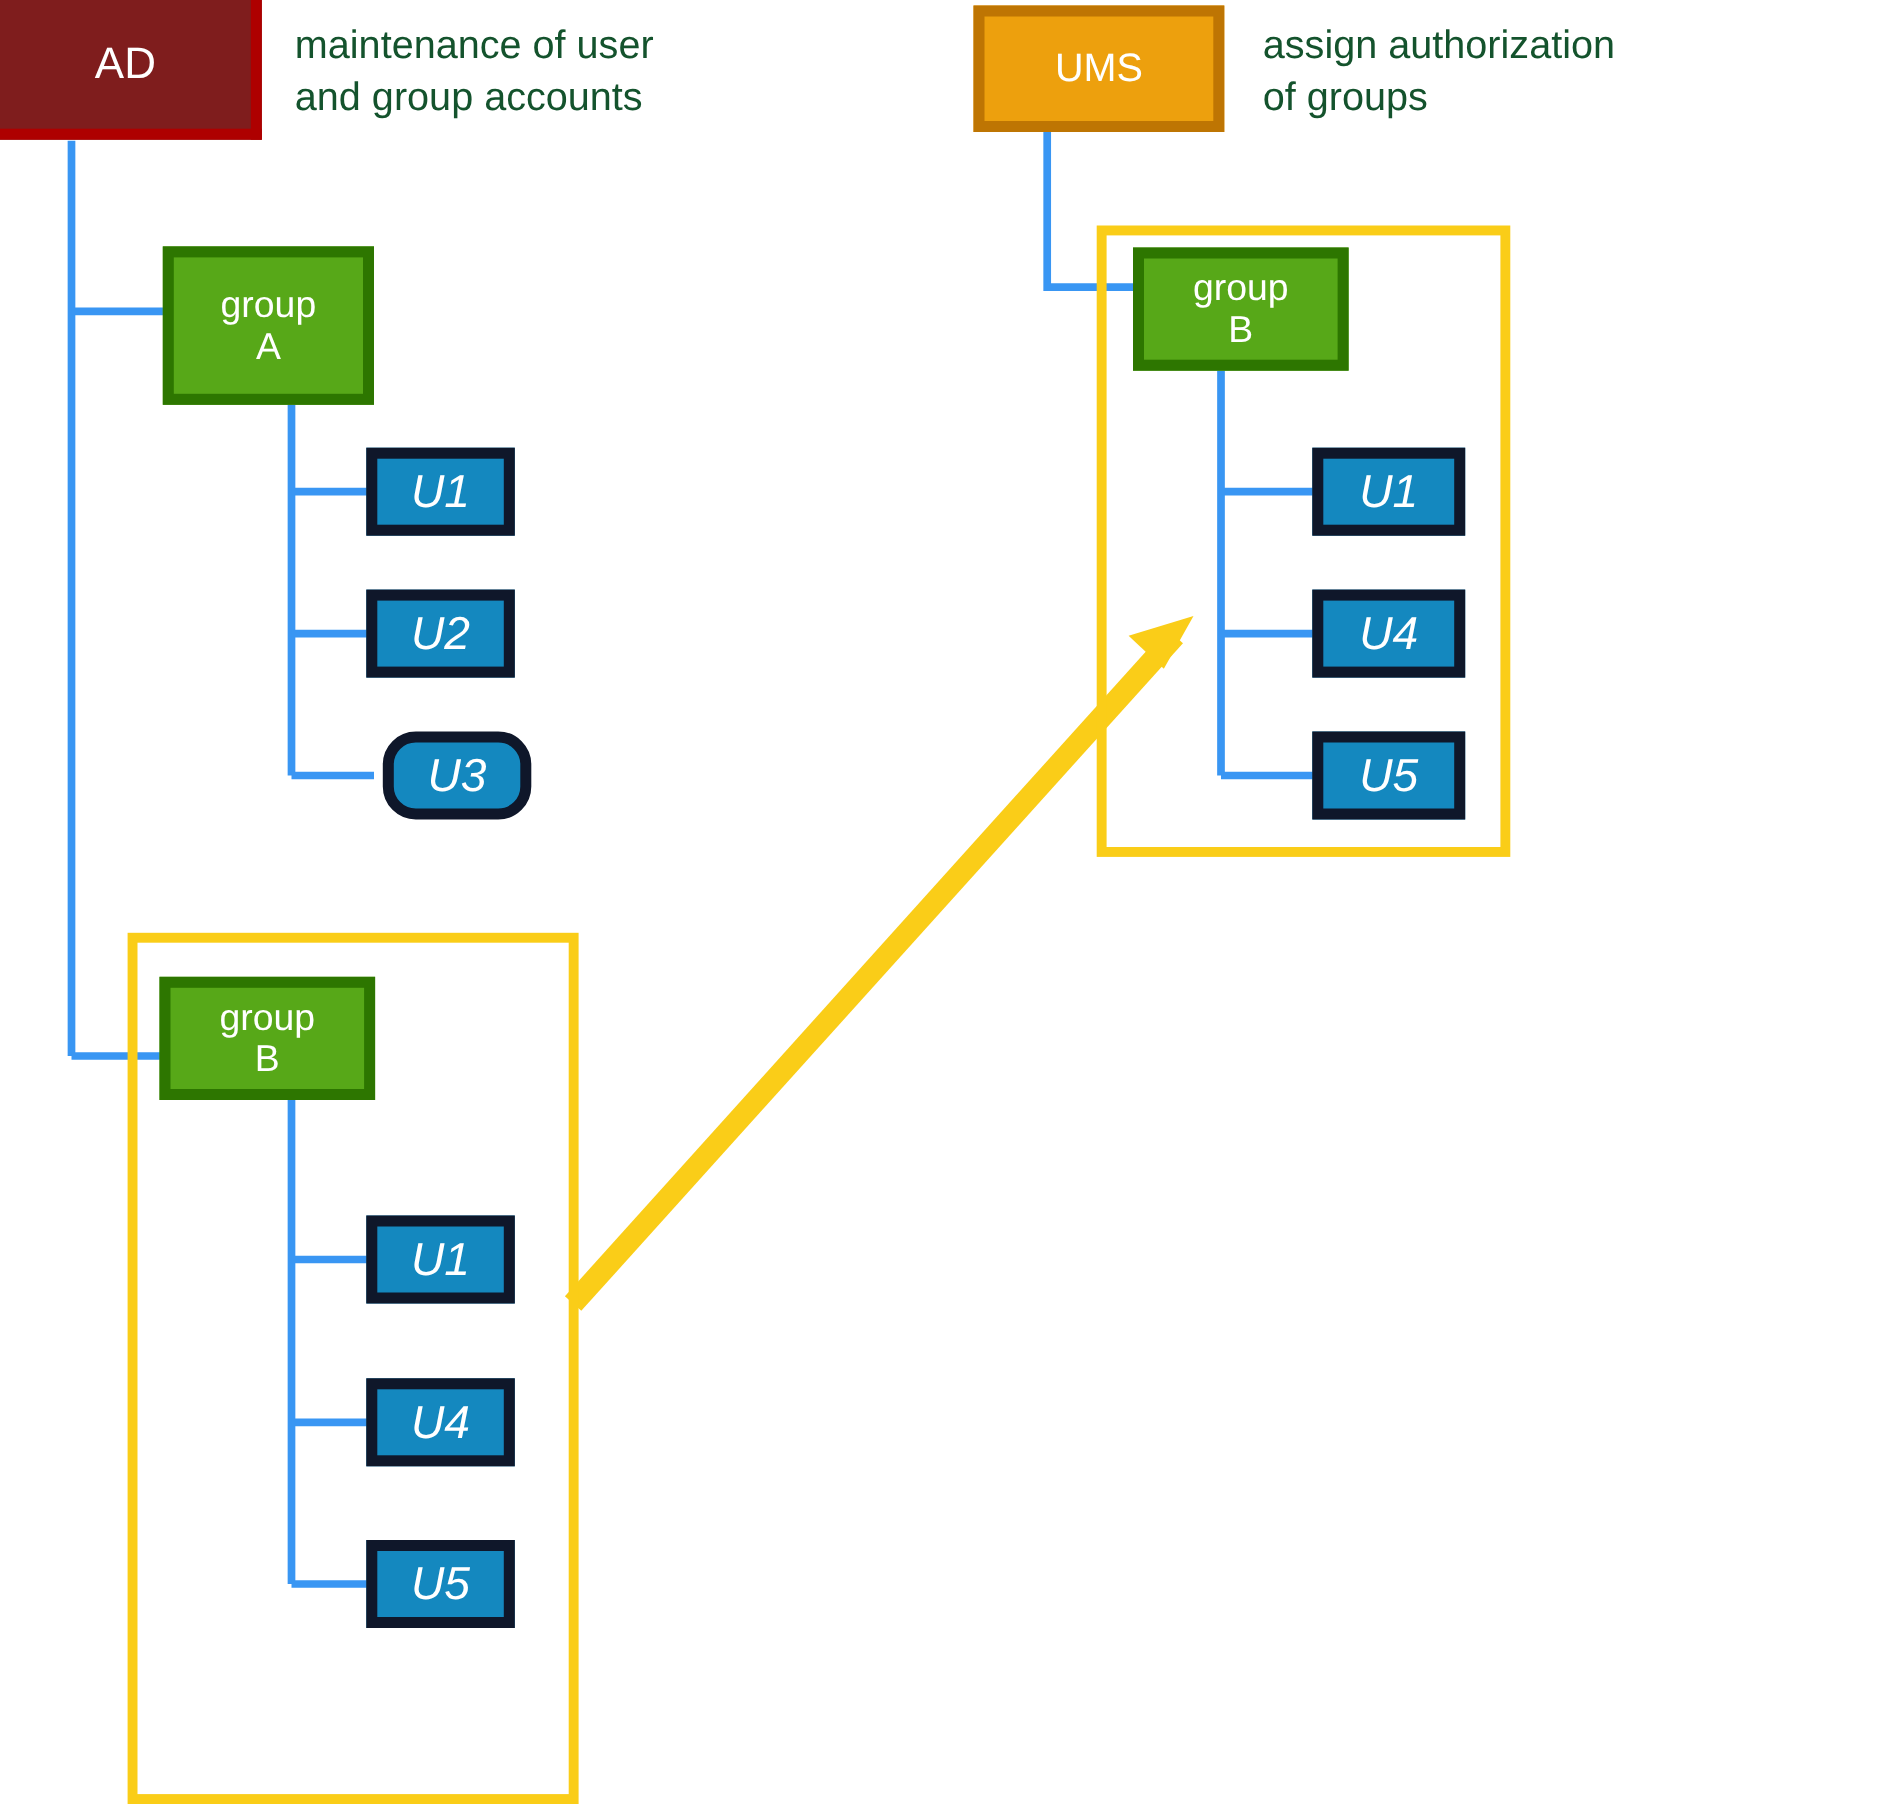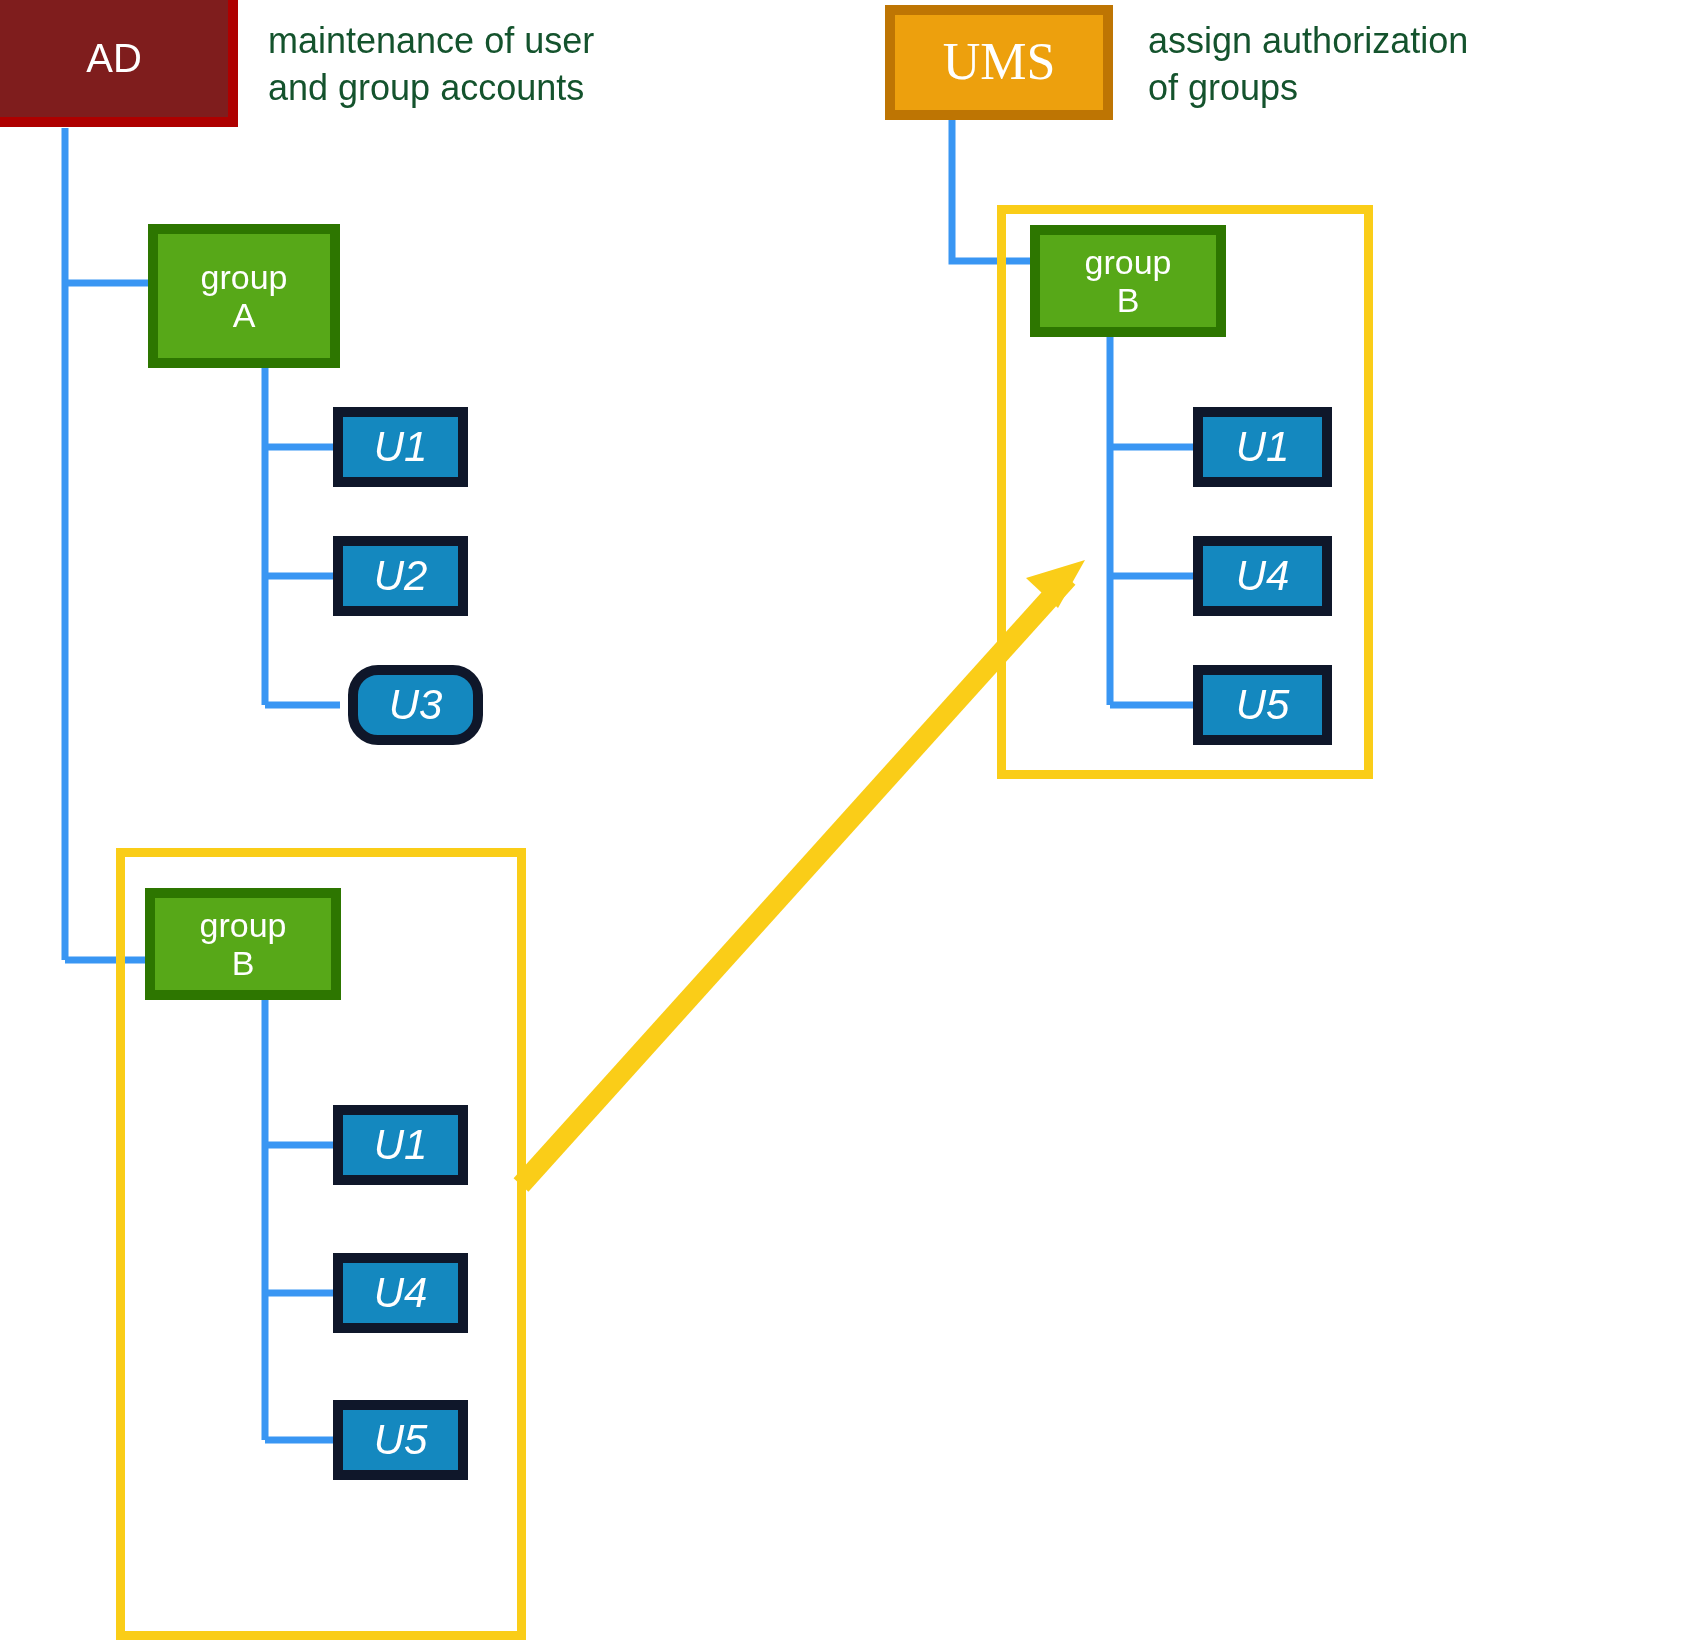--- a/index.html
+++ b/index.html
@@ -39,22 +39,21 @@
   .node-ad {
     background: #7f1d1d;
     border: 10px solid #AE0000;
     border-top: none;
     border-left: none;
     font-size: 40px;
   }
   .node-ums {
     background: #EDA00D;
     border: 10px solid #BE7503;
-    font-size: 52px;
-    font-family: Liberation Serif, serif;
+    font-size: 36px;
   }
   .node-group {
     background: #57A818;
     border: 10px solid #2D7600;
     font-size: 34px;
   }
   .node-user {
     background: #1488BF;
     border: 10px solid #0f172a;
     font-size: 42px;

